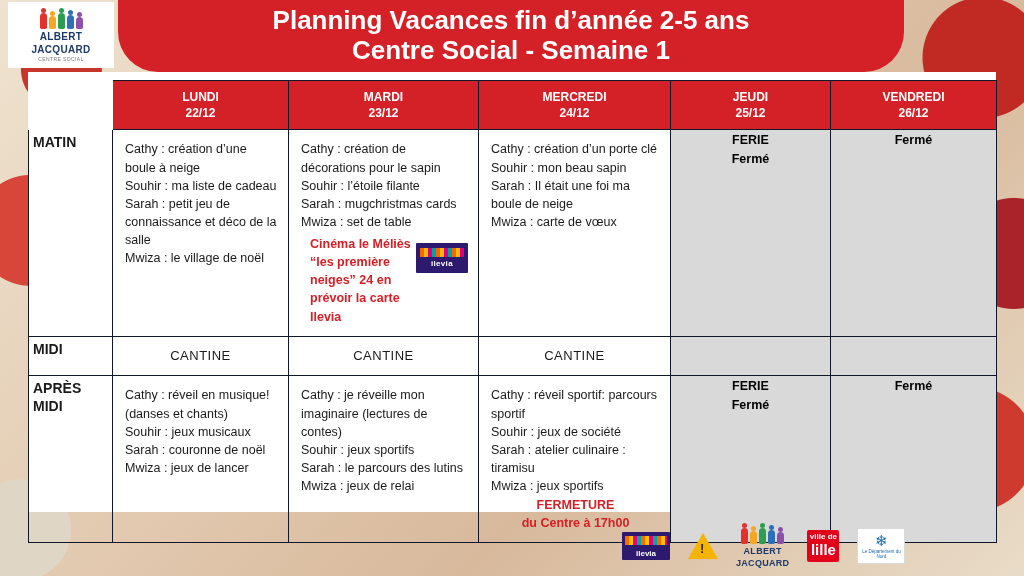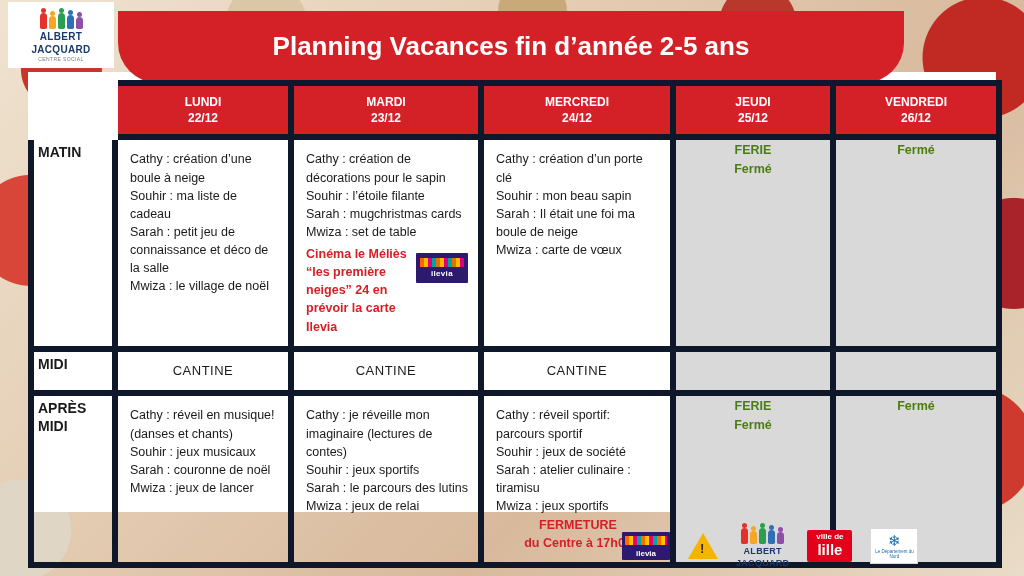--- a/index.html
+++ b/index.html
@@ -45,21 +45,21 @@
     left: 28px;
     top: 72px;
     width: 968px;
     height: 440px;
     background: #ffffff;
   }
   
   .header-band {
     position: absolute;
     left: 118px;
-    top: 11px;
+    top: 0;
     width: 786px;
     height: 72px;
     background: #d42027;
     border-bottom-left-radius: 40px;
     border-bottom-right-radius: 40px;
     display: flex;
     align-items: center;
     justify-content: center;
   }
   .header-title {
@@ -126,21 +126,21 @@
   
   table.planning {
     position: absolute;
     left: 28px;
     top: 80px;
     width: 968px;
     border-collapse: collapse;
     table-layout: fixed;
   }
   table.planning th, table.planning td {
-    border: 6px solid #0f172a;
+    border: 1px solid #0f172a;
     vertical-align: top;
   }
   thead th {
     background: #d42027;
     color: #ffffff;
     font-size: 12px;
     font-weight: bold;
     text-align: center;
     padding: 8px 2px;
     line-height: 1.35;
@@ -175,36 +175,37 @@
     text-align: center;
     vertical-align: middle;
     font-size: 13px;
     letter-spacing: .5px;
     padding: 10px 4px;
   }
   td.closed {
     background: #d9d9d9;
     text-align: center;
     vertical-align: middle;
-    color: #4d7c0f;
+    color: #000000;
     font-size: 12.5px;
     font-weight: bold;
     line-height: 1.45;
   }
   td.closed-empty { background: #d9d9d9; }
   .note-red {
     color: #d42027;
     font-weight: bold;
     display: block;
     margin-top: 4px;
   }
   .cine-wrap {
     display: flex;
     align-items: flex-start;
     gap: 4px;
+    margin-left: 9px;
   }
   .ilevia-logo {
     width: 52px;
     height: 30px;
     background: #2d1a6e;
     flex: none;
     margin-top: 12px;
     position: relative;
     border-radius: 1px;
   }
@@ -296,21 +297,21 @@
     font-weight: bold;
     color: #3a2a00;
   }
   .f-aj {
     display: flex;
     flex-direction: column;
     align-items: center;
   }
   .f-aj .logo-text { font-size: 9px; }
   .f-lille {
-    width: 45px; height: 32px;
+    width: 32px; height: 32px;
     background: #e2001a;
     color: #fff;
     font-size: 8px;
     font-weight: bold;
     display: flex;
     flex-direction: column;
     align-items: center;
     justify-content: center;
     line-height: 1.1;
     border-radius: 2px;
@@ -340,20 +341,21 @@
 </style>
 </head>
 <body>
 
 <div class="bg"></div>
 <div class="plate"></div>
 
 <div class="header-band">
   <div class="header-title">
     <span>Planning Vacances fin d’année 2-5 ans</span>
+    <span class="l2">Centre Social - Semaine 1</span>
   </div>
 </div>
 
 <div class="logo-box">
   <div class="logo-figs">
     <span class="fig f1"></span>
       <span class="fig f2"></span>
       <span class="fig f3"></span>
       <span class="fig f4"></span>
       <span class="fig f5"></span>

